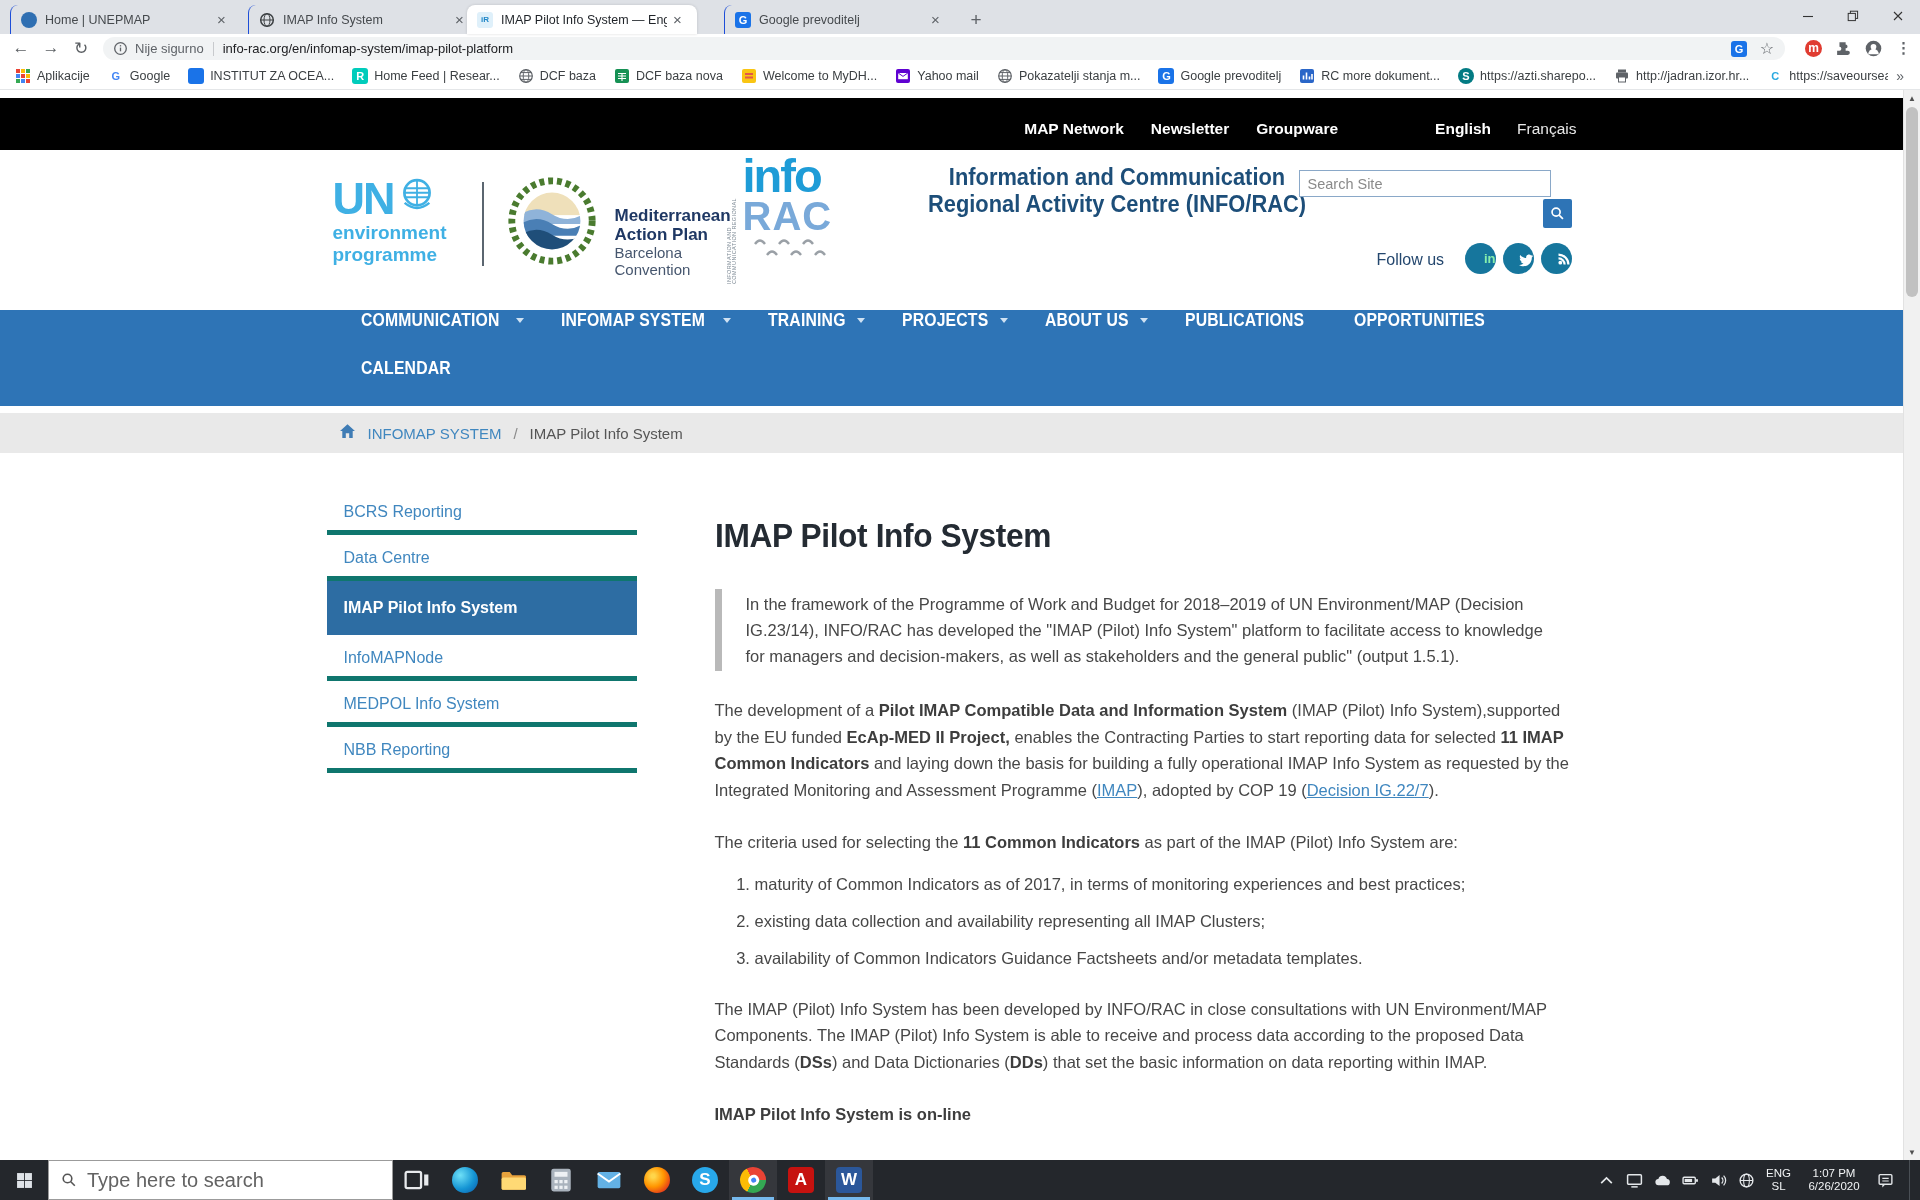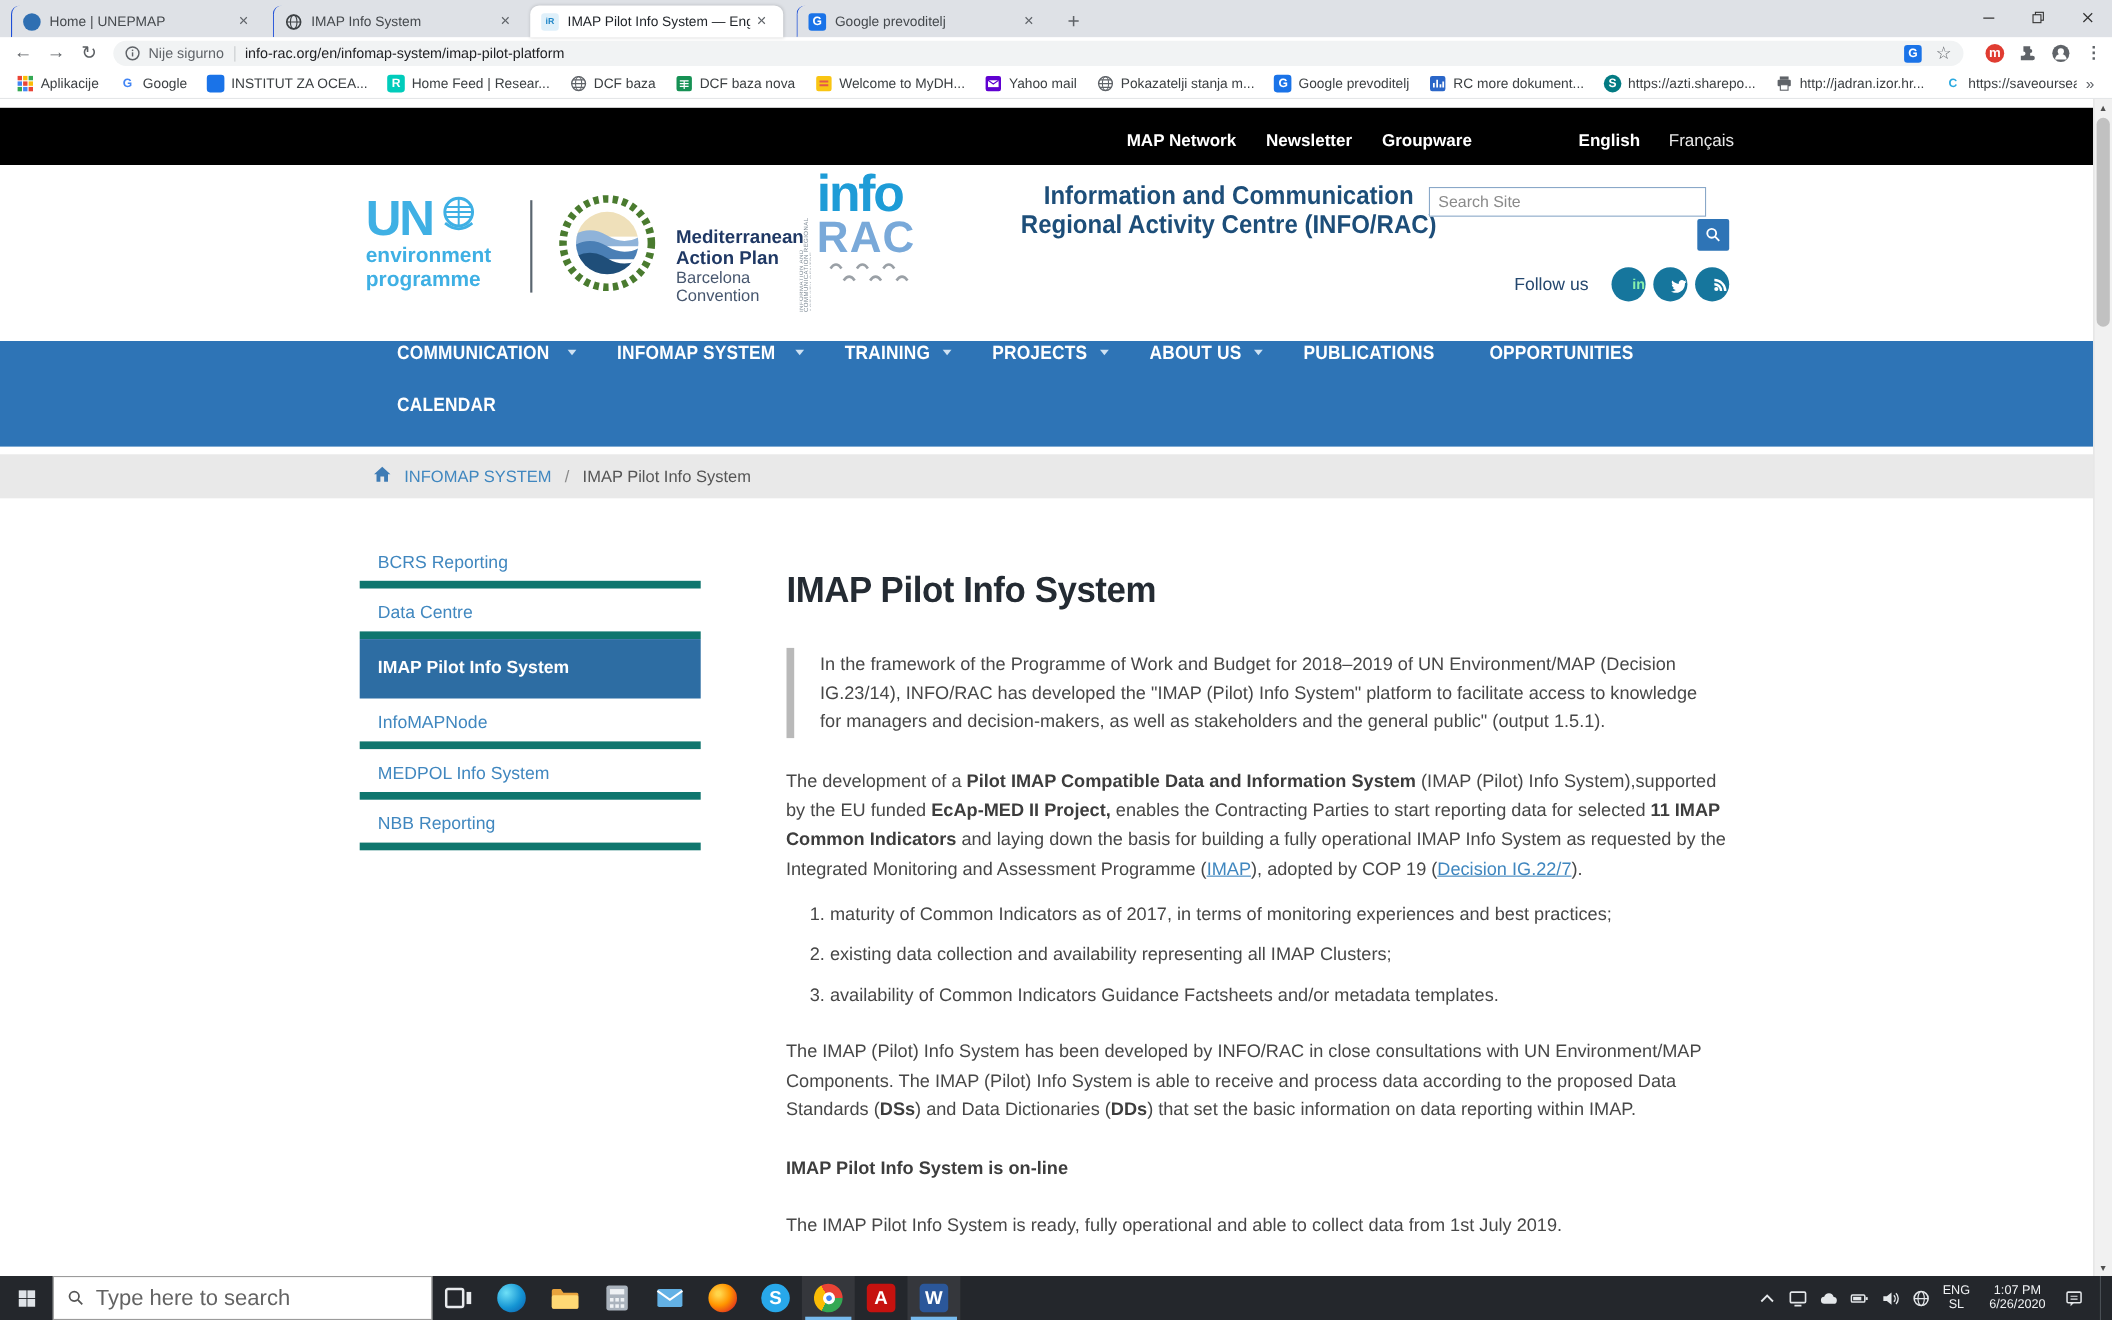--- a/index.html
+++ b/index.html
@@ -106,21 +106,21 @@
   .breadcrumb{margin-top:7px;height:40px;background:var(--breadcrumb-bg)}
   .breadcrumb .wrap{display:flex;align-items:center;height:40px;gap:12px;font-size:15px;padding-left:12px}
   .bc-home svg{width:17px;height:17px;display:block}
   .bc-link{color:var(--link);text-decoration:none}
   .bc-sep{color:#8a8a8a}
   .bc-current{color:#555}
 
   .content{display:flex;padding-top:36px}
   .side{width:310px;flex:none}
   .side-item{height:46px;line-height:46px;padding-left:17px;font-size:16px;color:var(--link);
-             border-bottom:7px solid #0f766e;white-space:nowrap;cursor:default}
+             border-bottom:5px solid #0f766e;white-space:nowrap;cursor:default}
   .side-item.active{height:54px;line-height:54px;background:var(--sidebar-active);color:#fff;
                     font-weight:bold;border-bottom:none}
   main{margin-left:78px;width:862px}
   h1.pagetitle{font-size:33px;color:#242b33;font-weight:bold;letter-spacing:-.4px;margin:28px 0 0;
                display:inline-block;transform:scaleX(.96);transform-origin:left}
   .quote{margin:34px 0 0;border-left:7px solid var(--quote-border);padding:2px 0 2px 24px;
          font-size:16.5px;line-height:26px;color:#474747;width:836px}
   .para{margin:26px 0 0;font-size:16.5px;line-height:26.5px;color:#474747}
   .para b{color:#3d3d3d}
   .lnk{color:var(--link);text-decoration:underline;cursor:pointer}
@@ -205,21 +205,21 @@
         <span class="ic i-dark-globe">
           <svg viewBox="0 0 16 16" xmlns="http://www.w3.org/2000/svg">
             <circle cx="8" cy="8" r="6.3" fill="none" stroke="#3c4043" stroke-width="1.5"></circle>
             <ellipse cx="8" cy="8" rx="3" ry="6.3" fill="none" stroke="#3c4043"></ellipse>
             <path d="M1.7 8h12.6" stroke="#3c4043"></path>
           </svg>
         </span>
         <span class="ttl">IMAP Info System</span>
         <span class="tclose">×</span>
       </div>
-      <div class="tab active" style="left: 482px;">
+      <div class="tab active" style="left: 467px;">
         <span class="ic i-inforac">
           <b>iR</b>
         </span>
         <span class="ttl">IMAP Pilot Info System — English</span>
         <span class="tclose">×</span>
       </div>
       <div class="tab" style="left: 724px;">
         <span class="ic i-translate">
           <b>G</b>
         </span>
@@ -564,20 +564,21 @@
             <div class="side-item active">IMAP Pilot Info System</div>
             <div class="side-item">InfoMAPNode</div>
             <div class="side-item">MEDPOL Info System</div>
             <div class="side-item">NBB Reporting</div>
           </aside>
         <main>
           <h1 class="pagetitle">IMAP Pilot Info System</h1>
           <div>
               <blockquote class="quote">In the framework of the Programme of Work and Budget for 2018–2019 of UN Environment/MAP (Decision IG.23/14), INFO/RAC has developed the "IMAP (Pilot) Info System" platform to facilitate access to knowledge for managers and decision-makers, as well as stakeholders and the general public" (output 1.5.1).</blockquote>
               <p class="para">The development of a <b>Pilot IMAP Compatible Data and Information System</b> (IMAP (Pilot) Info System),supported by the EU funded <b>EcAp-MED II Project,</b> enables the Contracting Parties to start reporting data for selected <b>11 IMAP Common Indicators</b> and laying down the basis for building a fully operational IMAP Info System as requested by the Integrated Monitoring and Assessment Programme (<a class="lnk">IMAP</a>), adopted by COP 19 (<a class="lnk">Decision IG.22/7</a>).</p>
+              <p class="para">The criteria used for selecting the <b>11 Common Indicators</b> as part of the IMAP (Pilot) Info System are:</p>
               <ol class="clist">
                 <li>maturity of Common Indicators as of 2017, in terms of monitoring experiences and best practices;</li>
                 <li>existing data collection and availability representing all IMAP Clusters;</li>
                 <li>availability of Common Indicators Guidance Factsheets and/or metadata templates.</li>
               </ol>
               <p class="para">The IMAP (Pilot) Info System has been developed by INFO/RAC in close consultations with UN Environment/MAP Components. The IMAP (Pilot) Info System is able to receive and process data according to the proposed Data Standards (<b>DSs</b>) and Data Dictionaries (<b>DDs</b>) that set the basic information on data reporting within IMAP.</p>
               <p class="para"><b>IMAP Pilot Info System is on-line</b></p>
               <p class="para">The IMAP Pilot Info System is ready, fully operational and able to collect data from 1st July 2019.</p>
             </div>
         </main>

